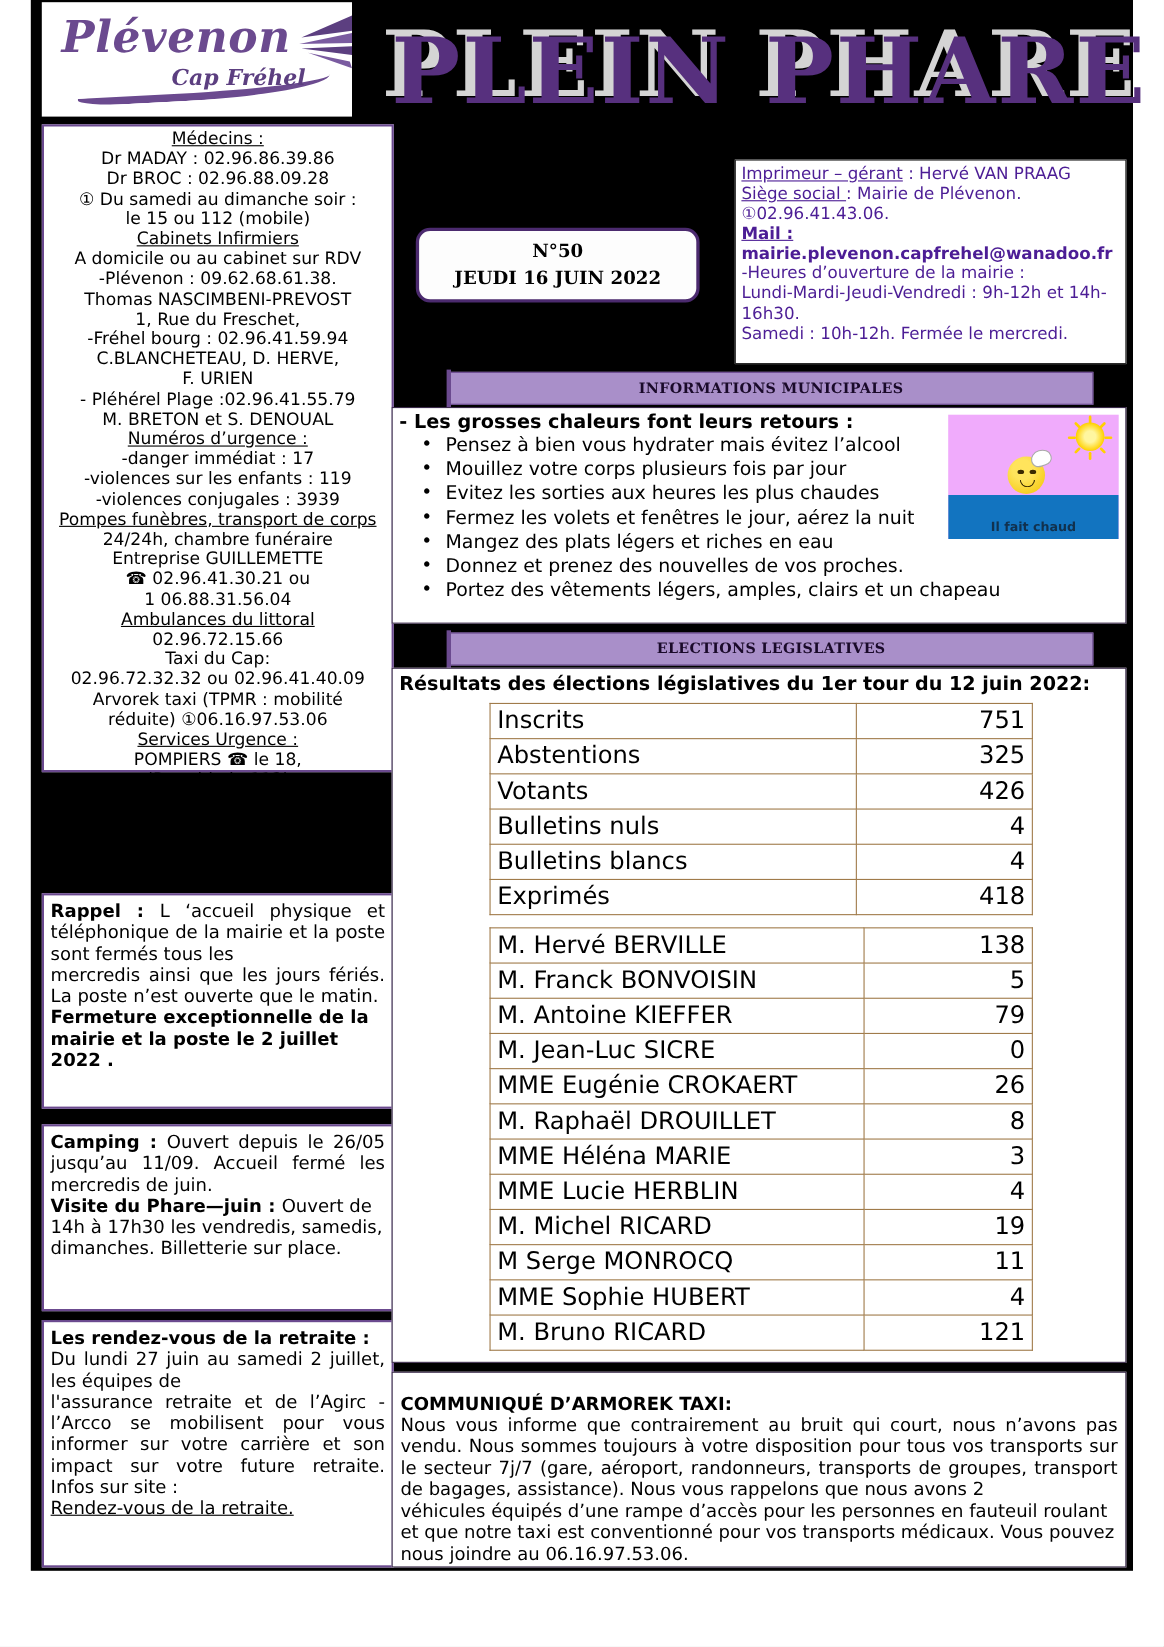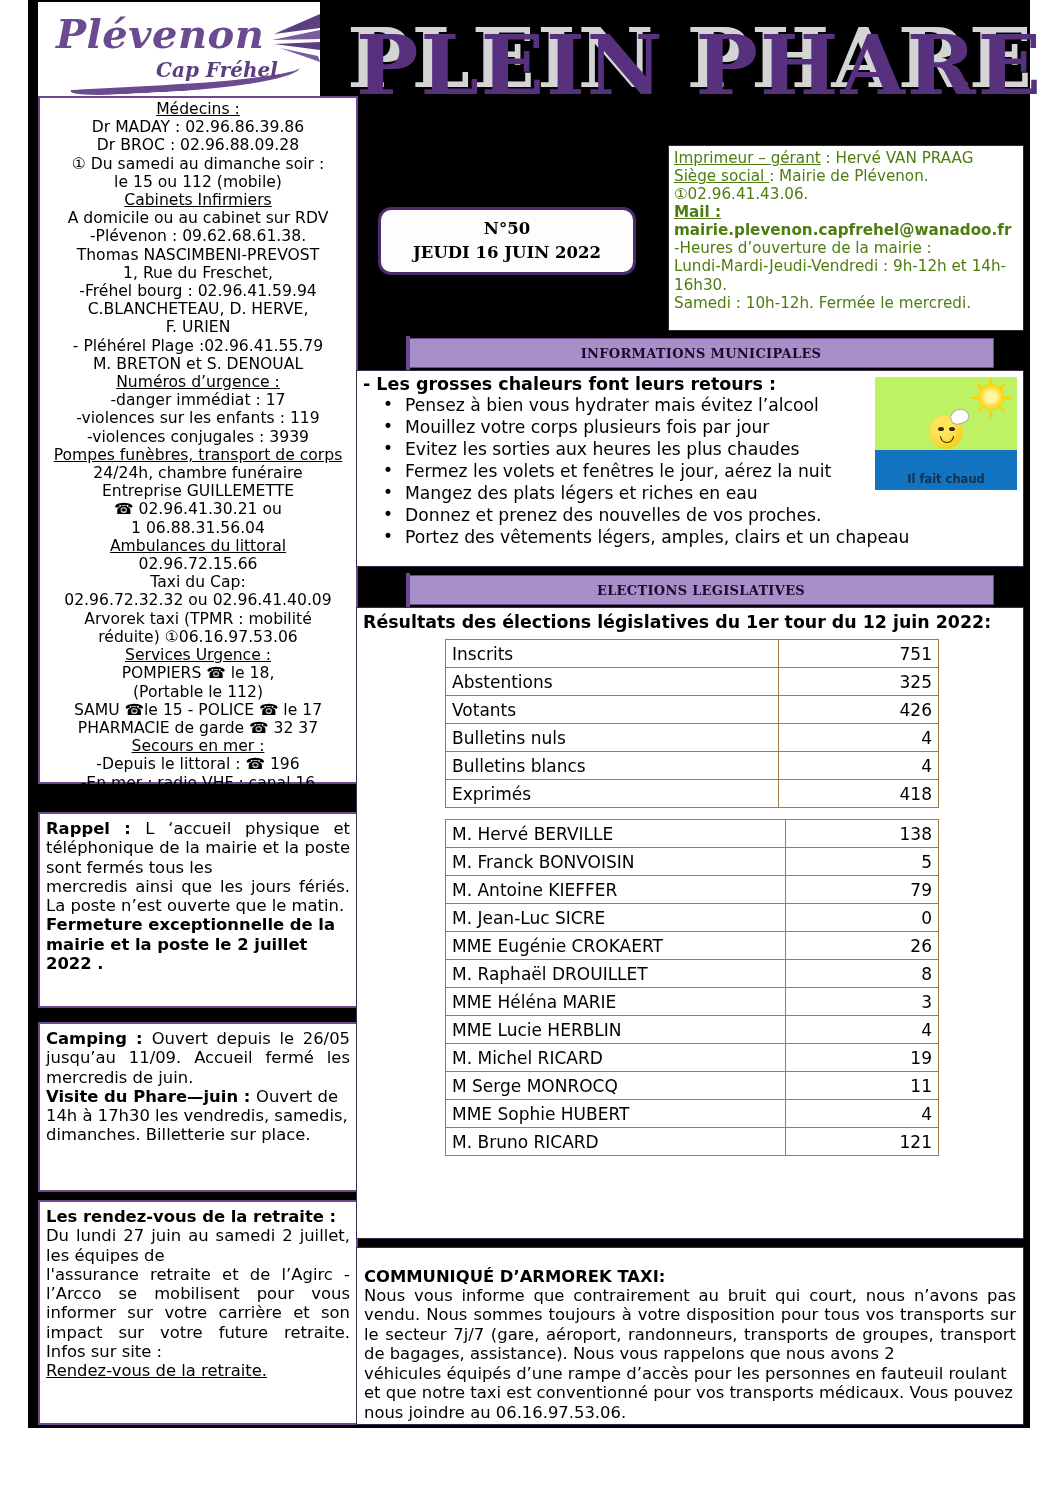--- a/index.html
+++ b/index.html
@@ -29,27 +29,27 @@
   .ph-shadow{color:#d4d4d4;transform:translate(-9px,-7px);}
   .ph-main{color:#57307e;}
 
   .issue-box{position:absolute;left:378px;top:207px;width:258px;height:68px;background:#fdfdfd;
              border:3px solid #4b2a6e;border-radius:13px;box-sizing:border-box;
              display:flex;flex-direction:column;align-items:center;justify-content:center;
              font-family:"DejaVu Serif",serif;font-weight:bold;font-size:16.5px;color:#000;line-height:1.45;}
 
   .imprint-box{position:absolute;left:668px;top:145px;width:356px;height:186px;background:#ffffff;
                border:1px solid #2a2a2a;box-sizing:border-box;padding:3px 4px 0 5px;
-               font-size:15.2px;line-height:1.19;color:#4d7c0f;}
+               font-size:15.2px;line-height:1.19;color:#4c1d95;}
   .u{text-decoration:underline;}
   .b{font-weight:bold;}
 
   
   .lbox{position:absolute;background:#ffffff;border:2px solid #6b4a8f;box-sizing:border-box;}
-  .contact-box{left:38px;top:96px;width:320px;height:688px;padding:2px 4px;}
+  .contact-box{left:38px;top:113px;width:320px;height:589px;padding:2px 4px;}
   .contact-box .ln{text-align:center;font-size:15.6px;line-height:1.168;color:#000;white-space:nowrap;}
 
   .rappel-box{left:38px;top:812px;width:320px;height:196px;padding:5px 6px;}
   .camping-box{left:38px;top:1022px;width:320px;height:170px;padding:5px 6px;}
   .rdv-box{left:38px;top:1200px;width:320px;height:225px;padding:5px 6px;}
   .ptxt{font-size:16.4px;line-height:1.175;color:#000;margin:0;text-align:justify;}
   .ptxt.nj{text-align:left;}
 
   
   .banner{position:absolute;height:30px;background:#a98fc9;border:1px solid #6b4a8f;box-sizing:border-box;
@@ -59,38 +59,38 @@
   .banner-info{left:408px;top:338px;width:586px;}
   .banner-elect{left:408px;top:575px;width:586px;}
 
   .wbox{position:absolute;background:#ffffff;border:1px solid #3a2a4a;box-sizing:border-box;}
   .heat-box{left:356px;top:370px;width:668px;height:197px;padding:3px 6px;}
   .heat-title{font-size:17.5px;font-weight:bold;color:#000;margin:0 0 1px 0;}
   .heat-list{margin:0;padding:0 0 0 42px;list-style:none;}
   .heat-list li{position:relative;font-size:17.2px;line-height:1.275;color:#000;}
   .heat-list li:before{content:"\2022";position:absolute;left:-22px;top:-1px;font-size:17px;}
 
-  .weather-img{position:absolute;right:6px;top:6px;width:142px;height:113px;background:#bef264;overflow:hidden;}
+  .weather-img{position:absolute;right:6px;top:6px;width:155px;height:113px;background:#f0abfc;overflow:hidden;}
   .wi-ground{position:absolute;left:0;bottom:0;width:100%;height:40px;background:#1274c0;}
   .wi-sun{position:absolute;right:13px;top:7px;width:26px;height:26px;border-radius:50%;
           background:radial-gradient(circle,#fff6a0 28%,#ffd000 70%);}
   .wi-face{position:absolute;left:54px;top:38px;width:34px;height:34px;border-radius:50%;
            background:radial-gradient(circle at 40% 35%,#ffe45c 30%,#f2c200 100%);}
   .wi-eye{position:absolute;top:12px;width:6px;height:4px;border-radius:50%;background:#3a2a00;}
   .wi-mouth{position:absolute;left:11px;top:21px;width:12px;height:6px;border:1.6px solid #3a2a00;
             border-top:none;border-radius:0 0 12px 12px;}
   .wi-hand{position:absolute;left:75px;top:32px;width:17px;height:13px;background:#ffffff;
            border:1px solid #aaa;border-radius:50% 50% 40% 40%;transform:rotate(-18deg);}
   .wi-label{position:absolute;left:0;bottom:4px;width:100%;text-align:center;
             font-size:11.5px;font-weight:bold;color:#11314e;}
 
   .elect-box{left:356px;top:607px;width:668px;height:632px;padding:4px 6px 0 6px;}
   .elect-title{font-size:17.4px;font-weight:bold;color:#000;margin:0;text-align:justify;line-height:1.22;}
   .etable{border-collapse:collapse;margin:6px 0 0 82px;width:494px;}
-  .etable td{border:1px solid #a07b4a;font-size:17px;color:#000;padding:3px 6px;height:21px;}
+  .etable td{border:1px solid #a07b4a;font-size:22px;color:#000;padding:3px 6px;height:21px;}
   .etable td.val{text-align:right;width:147px;}
   .etable.cand{margin-top:11px;width:494px;}
   .etable.cand td.val{width:140px;}
 
   .com-box{left:356px;top:1247px;width:668px;height:178px;padding:19px 7px 0 7px;}
   .com-head{font-size:16.4px;font-weight:bold;color:#000;margin:0;}
   .com-p{font-size:16.4px;line-height:1.185;color:#000;margin:0;text-align:justify;}
   .com-p.nj{text-align:left;}
 </style>
 </head>

